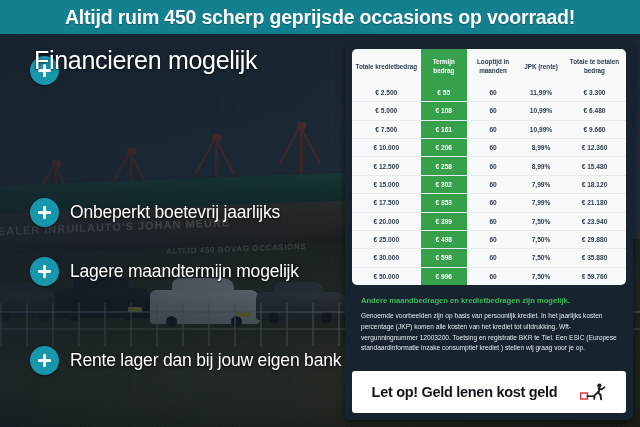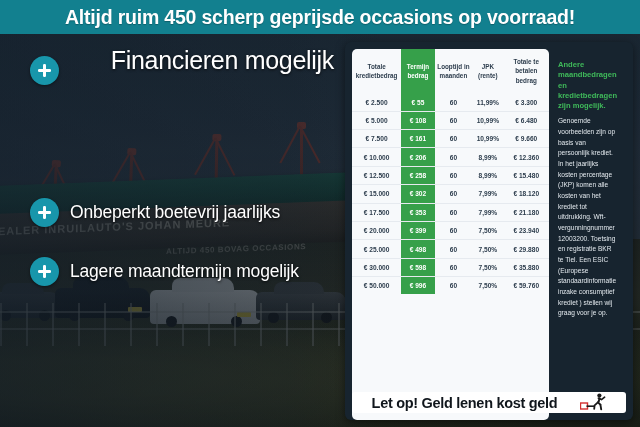--- a/index.html
+++ b/index.html
@@ -115,21 +115,21 @@
     white-space: nowrap;
   }
 
   
   .left-col {
     position: absolute; left: 0; top: 34px; width: 348px; height: 393px;
     z-index: 6;
   }
   .headline {
     position: absolute; left: 34px; top: 12px; width: 300px;
-    text-align: right; color: #fff;
+    text-align: left; color: #fff;
   }
   .headline .l1 {
     font-size: 25px; font-weight: 400; letter-spacing: -.3px; line-height: 1.15;
     text-shadow: 0 1px 3px rgba(0,0,0,.75);
   }
   .headline .l2 {
     font-size: 25px; font-weight: 700; letter-spacing: -.3px; line-height: 1.3;
     text-shadow: 0 1px 3px rgba(0,0,0,.75);
   }
   .bullet {
@@ -149,21 +149,21 @@
   .bullet-label {
     color: #ffffff; font-size: 17.5px; font-weight: 400; letter-spacing: -.2px;
     text-shadow: 0 1px 3px rgba(0,0,0,.85); white-space: nowrap;
   }
 
   
   .card {
     position: absolute; left: 345px; top: 42px; width: 288px; height: 378px;
     background: #17242f; border-radius: 6px; z-index: 7;
     box-shadow: 0 2px 8px rgba(0,0,0,.5);
-    padding: 7px 7px 0 7px; display: flex; 
+    padding: 7px 7px 0 7px; display: flex; flex-direction: column;
   }
   .table-wrap {
     background: #f7f9fb; border-radius: 5px; overflow: hidden;
     position: relative;
   }
   table { width: 100%; border-collapse: collapse; table-layout: fixed; }
   thead th {
     font-size: 6.3px; font-weight: 700; color: #2c3c4c; line-height: 1.5;
     padding: 8px 1px 8px 1px; text-align: center; vertical-align: middle;
   }
@@ -184,21 +184,21 @@
     padding: 11px 9px 0 9px; color: #e8edf1;
   }
   .note-title {
     color: #3fb95a; font-size: 7.6px; font-weight: 700; line-height: 1.35;
     margin-bottom: 5px;
   }
   .note-body {
     color: #e3e9ee; font-size: 6.6px; font-weight: 400; line-height: 1.62;
   }
   .warn-bar {
-    position: absolute; left: 7px; right: 7px; bottom: 7px; height: 21px;
+    position: absolute; left: 7px; right: 7px; bottom: 7px; height: 42px;
     background: #ffffff; border-radius: 3px;
     display: flex; align-items: center; justify-content: center; gap: 23px;
   }
   .warn-text {
     color: #10161c; font-size: 14.5px; font-weight: 700; letter-spacing: -.3px;
   }
   .warn-logo { display: block; }
 </style>
 </head>
 <body>
@@ -297,20 +297,29 @@
     <div class="bullet b3">
       <span class="plus-icon">
         <svg width="17" height="17" viewBox="0 0 17 17" aria-hidden="true">
           <rect x="7" y="2" width="3" height="13" rx="1.2" fill="#ffffff"></rect>
           <rect x="2" y="7" width="13" height="3" rx="1.2" fill="#ffffff"></rect>
         </svg>
       </span>
       <span class="bullet-label">Lagere maandtermijn mogelijk</span>
     </div>
 
+    <div class="bullet b4">
+      <span class="plus-icon">
+        <svg width="17" height="17" viewBox="0 0 17 17" aria-hidden="true">
+          <rect x="7" y="2" width="3" height="13" rx="1.2" fill="#ffffff"></rect>
+          <rect x="2" y="7" width="13" height="3" rx="1.2" fill="#ffffff"></rect>
+        </svg>
+      </span>
+      <span class="bullet-label">Rente lager dan bij jouw eigen bank</span>
+    </div>
   </div>
 
   <div class="card">
 
     <div class="table-wrap">
       <table>
         <colgroup>
           <col class="c1">
             <col class="c2">
             <col class="c3">

